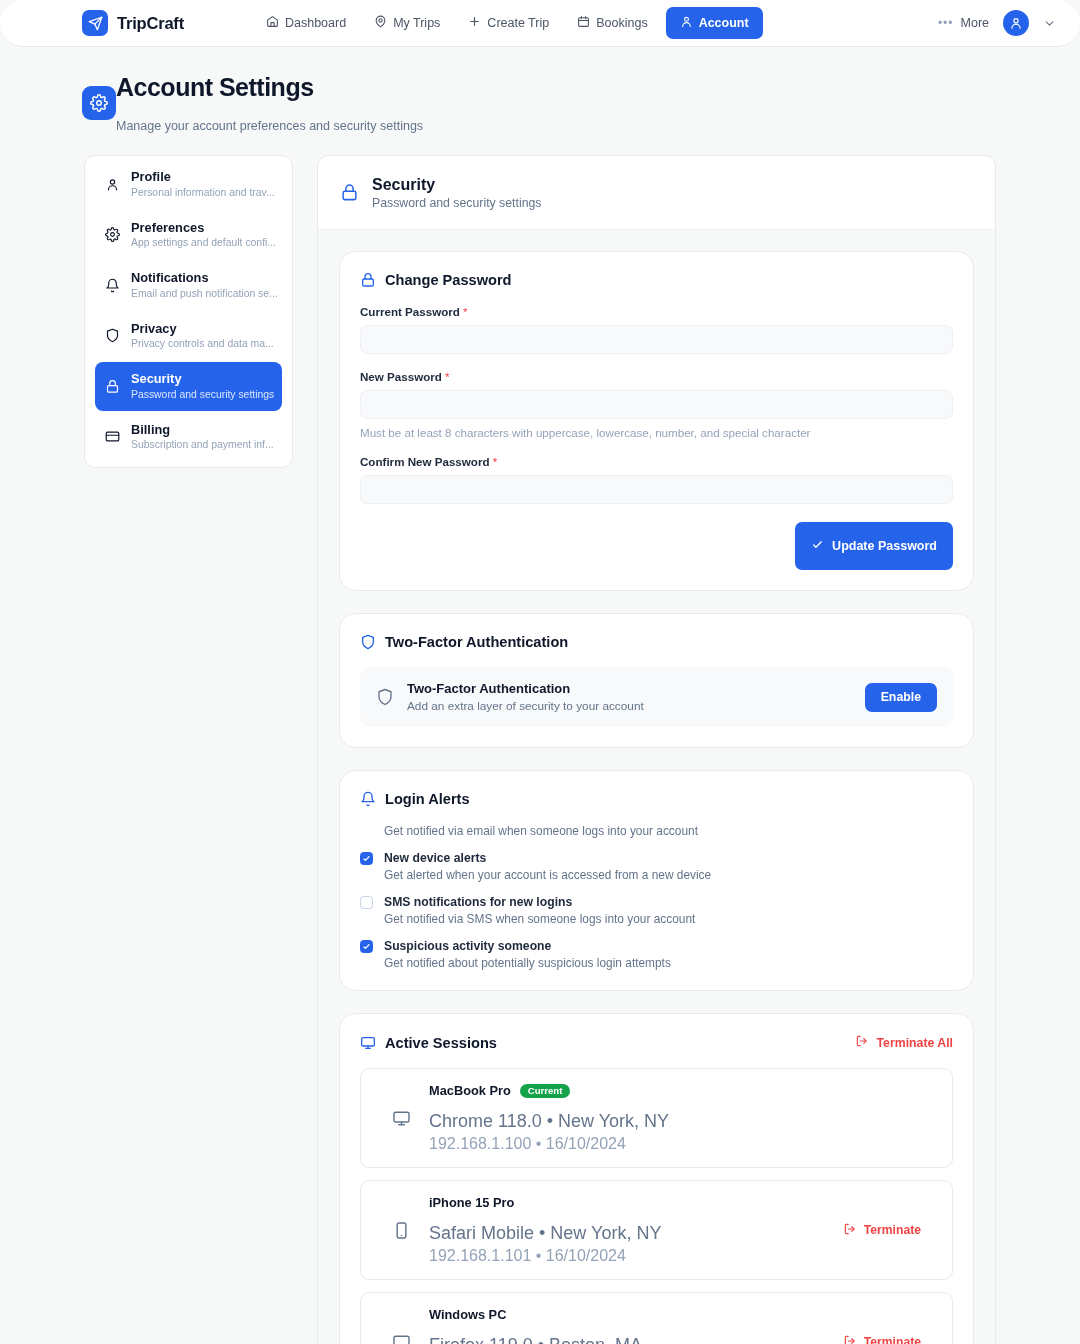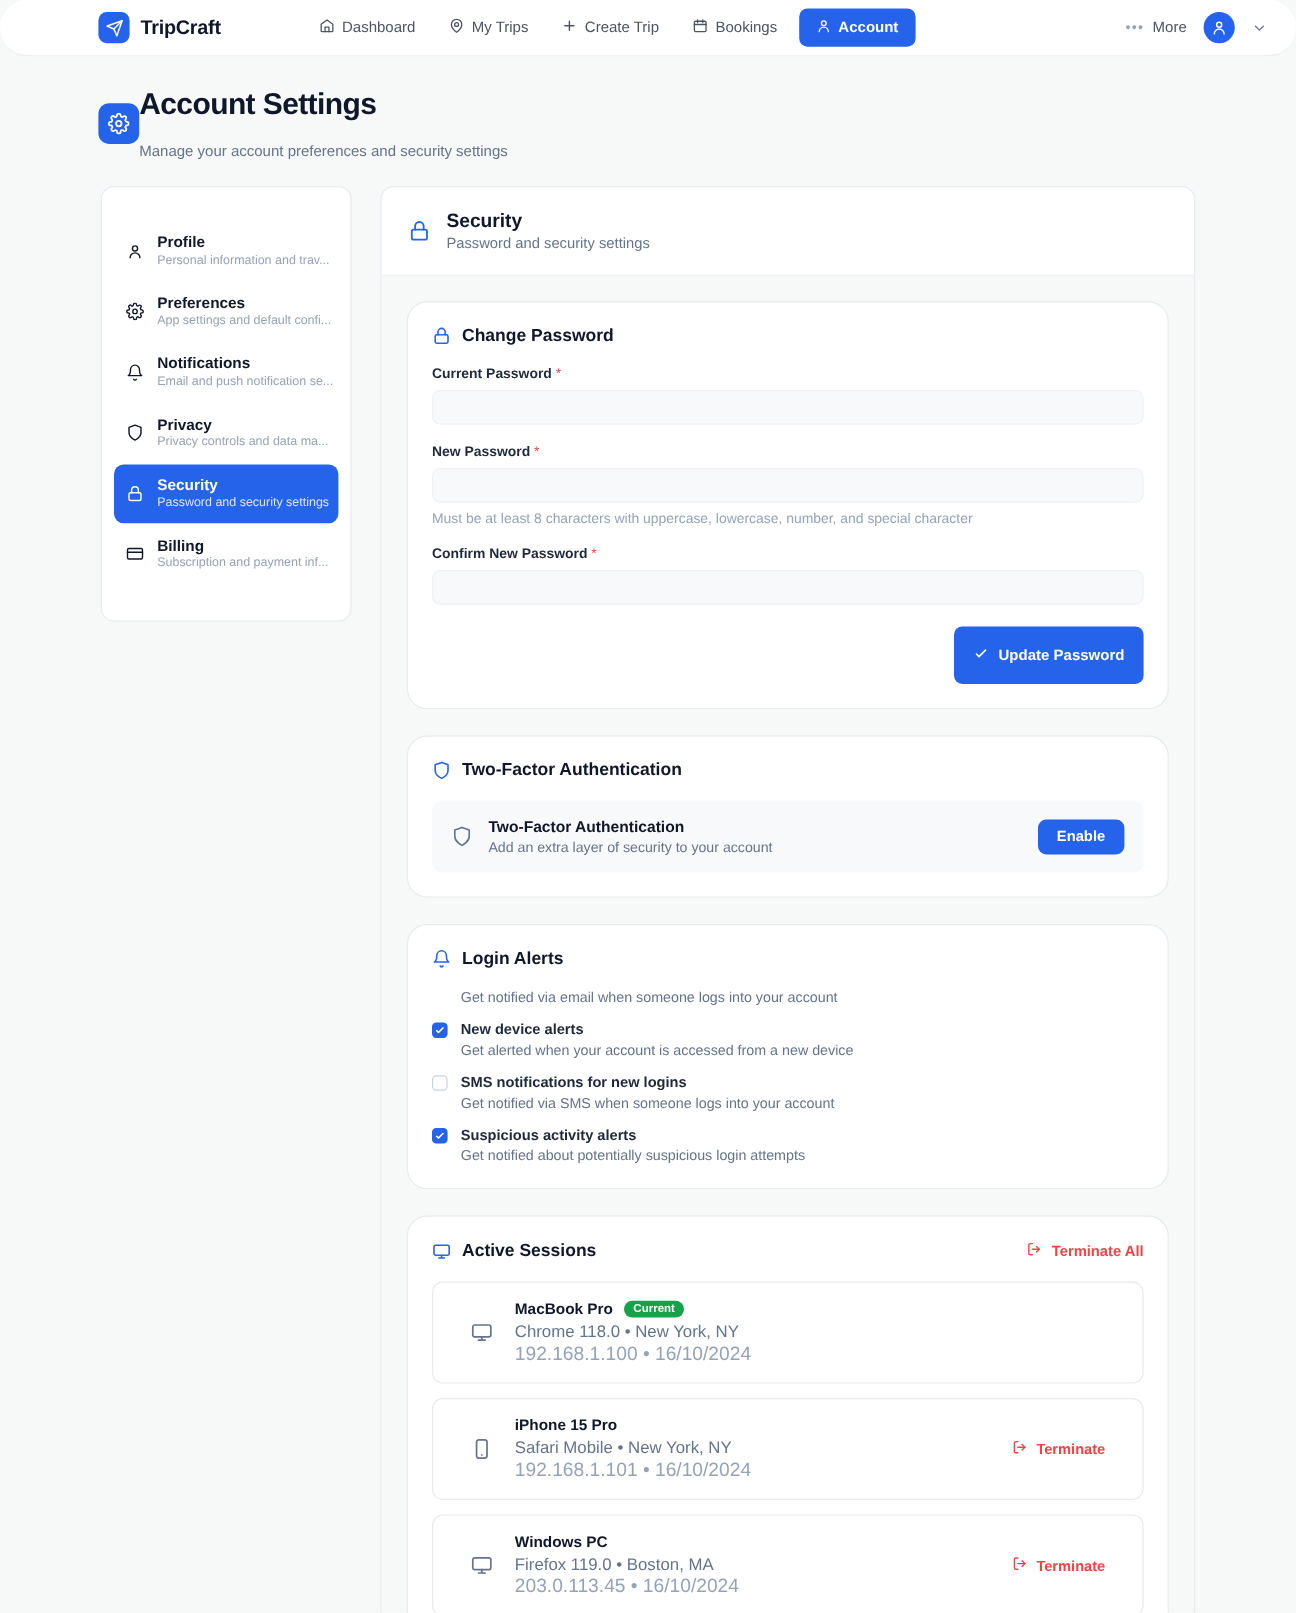--- a/index.html
+++ b/index.html
@@ -71,21 +71,21 @@
   .page-title{font-size:25px;font-weight:bold;color:var(--ink-strong);line-height:1.12;letter-spacing:-0.5px;}
   .page-sub{font-size:12.5px;color:var(--muted);margin-top:18px;}
 
   
   .layout{display:flex;gap:24px;padding:22px 84px 0 84px;align-items:flex-start;}
 
   
   .sidebar{
     width:209px;flex:0 0 209px;
     background:#fff;border:1px solid var(--line);border-radius:11px;
-    padding:29px 10px;
+    padding:4px 10px;
   }
   .side-item{
     display:flex;align-items:center;gap:11px;
     padding:9px 10px;border-radius:8px;margin-bottom:2px;
   }
   .side-item .s-ico{color:var(--ink-strong);display:flex;align-items:center;flex:0 0 auto;}
   .side-title{font-size:12.8px;font-weight:bold;color:var(--ink-strong);line-height:1.25;}
   .side-desc{font-size:10.4px;color:var(--muted-2);line-height:1.3;margin-top:1px;white-space:nowrap;overflow:hidden;text-overflow:ellipsis;max-width:150px;}
   .side-item.active{background:var(--blue);}
   .side-item.active .s-ico{color:#fff;}
@@ -165,21 +165,21 @@
     border:1px solid var(--line);border-radius:9px;padding:14px 31px;margin-bottom:12px;
   }
   .session:last-child{margin-bottom:0;}
   .sess-ico{color:var(--muted);display:flex;align-items:center;flex:0 0 auto;}
   .sess-name-row{display:flex;align-items:center;gap:9px;}
   .sess-name{font-size:12.8px;font-weight:bold;color:var(--ink-strong);}
   .badge{
     background:var(--green);color:#fff;font-size:9.6px;font-weight:bold;
     border-radius:10px;padding:2.5px 8px;line-height:1;
   }
-  .sess-meta{font-size:14px;color:var(--muted);margin-top:3px;}
+  .sess-meta{font-size:18px;color:var(--muted);margin-top:13px;}
   .sess-ip{font-size:16px;color:var(--muted-2);margin-top:3px;}
   .term-btn{
     margin-left:auto;display:flex;align-items:center;gap:7px;color:var(--red);
     font-size:12.2px;font-weight:bold;cursor:pointer;background:none;border:none;font-family:inherit;padding:0;
   }
 </style>
 </head>
 <body>
 
 <div class="navbar">
@@ -469,21 +469,21 @@
           <div class="alert-desc">Get notified via SMS when someone logs into your account</div>
         </div>
 
         <div class="alert-item">
           <div class="alert-top">
             <span class="cbox on">
               <svg width="9" height="9" viewBox="0 0 24 24" fill="none" stroke="#fff" stroke-width="3.5" stroke-linecap="round" stroke-linejoin="round">
                   <path d="m5 13 4 4L19 7"></path>
                 </svg>
             </span>
-            <span class="alert-label">Suspicious activity alerts</span>
+            <span class="alert-label">Suspicious activity someone</span>
           </div>
           <div class="alert-desc">Get notified about potentially suspicious login attempts</div>
         </div>
       </div>
 
       <div class="card">
         <div class="card-title-row">
           <div class="card-title">
             <span class="ct-ico">
               <svg width="16" height="16" viewBox="0 0 24 24" fill="none" stroke="currentColor" stroke-width="2" stroke-linecap="round" stroke-linejoin="round">

